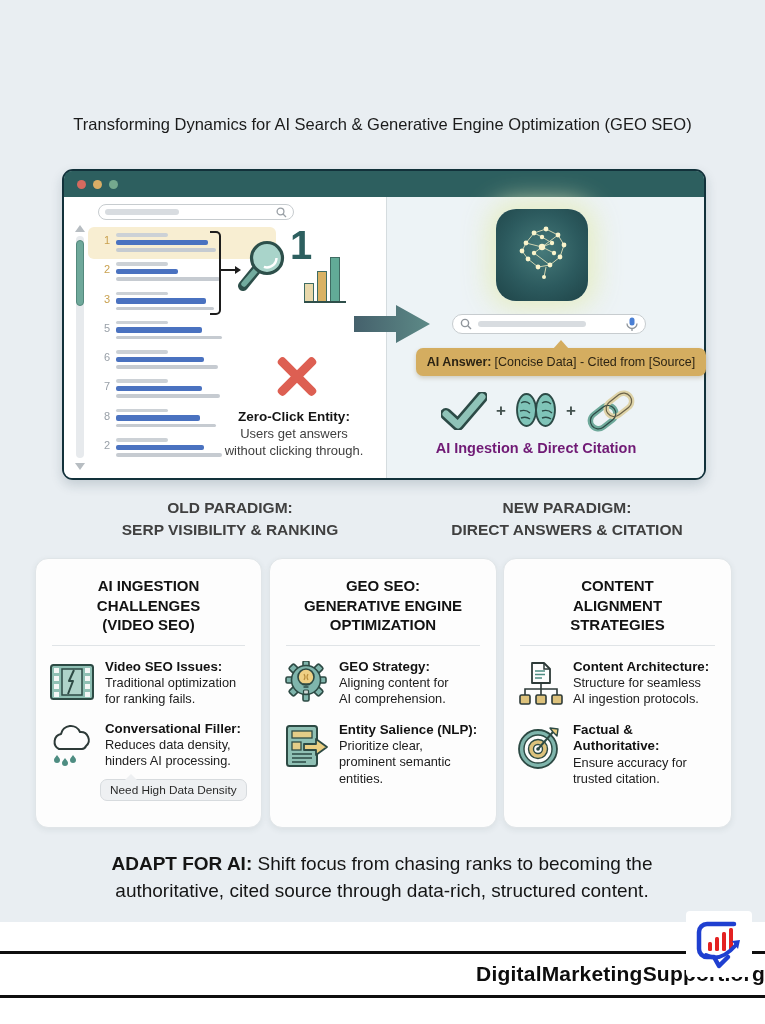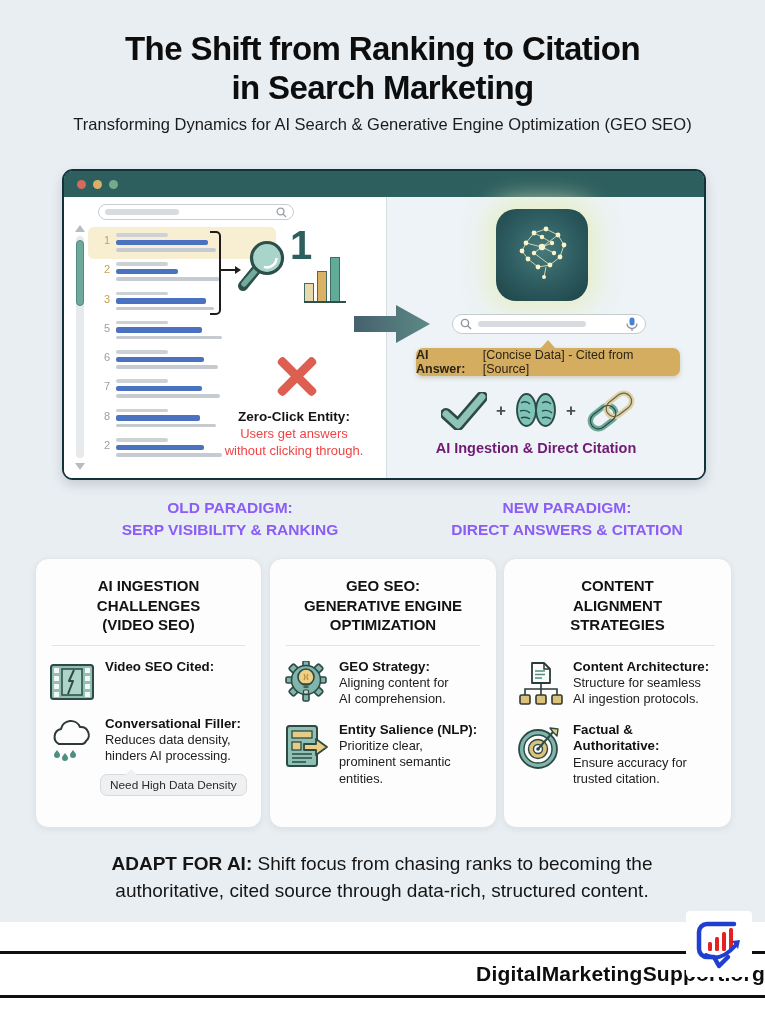--- a/index.html
+++ b/index.html
@@ -71,45 +71,45 @@
   .cbar1{height:18px;background:#e8d8ab;} .cbar2{height:30px;background:#d9b264;} .cbar3{height:44px;background:#62ab97;}
   .serp-label{position:absolute;left:140px;top:112px;width:180px;text-align:center;
     font-size:13.5px;font-weight:bold;line-height:1.25;color:#141414;}
   .red-x{position:absolute;left:206px;top:152px;width:54px;height:54px;}
   .red-x::before,.red-x::after{content:"";position:absolute;left:2px;top:23px;width:50px;height:9px;
     background:#dd5f52;border-radius:4px;}
   .red-x::before{transform:rotate(45deg);} .red-x::after{transform:rotate(-45deg);}
   .zero-title{position:absolute;left:118px;top:212px;width:224px;text-align:center;
     font-size:13.5px;font-weight:bold;color:#141414;}
   .zero-body{position:absolute;left:118px;top:229px;width:224px;text-align:center;
-    font-size:13px;line-height:1.3;color:#ef4444;}
+    font-size:13px;line-height:1.3;color:#404040;}
   .transition-arrow{position:absolute;left:290px;top:106px;z-index:4;}
 
   
   .brain-app{position:absolute;left:432px;top:12px;width:92px;height:92px;border-radius:20px;
     background:radial-gradient(circle at 50% 45%, #467a7a 0%, #2c5a5e 55%, #1e4347 100%);
     box-shadow:0 0 26px 8px rgba(228,236,188,.85);}
   .ai-search-pill{position:absolute;left:388px;top:117px;width:194px;height:20px;background:#fff;
     border:1px solid #c7cccf;border-radius:11px;display:flex;align-items:center;padding:0 7px;box-sizing:border-box;gap:6px;}
   .ai-search-pill .ph-bar{width:108px;}
-  .callout{position:absolute;left:352px;top:151px;width:264px;height:28px;background:#d4ad60;
+  .callout{position:absolute;left:352px;top:151px;width:290px;height:28px;background:#d4ad60;
     border-radius:7px;display:flex;align-items:center;justify-content:center;font-size:12.5px;color:#2c2414;
     box-shadow:0 2px 4px rgba(120,90,30,.25);}
   .callout::before{content:"";position:absolute;top:-8px;left:50%;margin-left:-8px;
     border-left:8px solid transparent;border-right:8px solid transparent;border-bottom:9px solid #d4ad60;}
   .callout b{font-weight:bold;margin-right:3px;}
   .icons-row{position:absolute;left:330px;top:188px;width:290px;height:52px;display:flex;
     align-items:center;justify-content:center;gap:9px;}
   .plus-sign{font-size:17px;font-weight:bold;color:#44524f;}
   .ingest-label{position:absolute;left:322px;top:243px;width:300px;text-align:center;
     font-size:14.5px;font-weight:bold;color:#701a75;}
 
   
   .paradigm{position:absolute;top:497px;width:350px;text-align:center;font-size:15.5px;
-    font-weight:bold;line-height:1.42;color:#8b5cf6;}
+    font-weight:bold;line-height:1.42;color:#404040;}
   .paradigm-old{left:55px;} .paradigm-new{left:392px;}
 
   
   .card{position:absolute;top:558px;height:270px;background:#fdfdfd;border:1.5px solid #e0e5e8;
     border-radius:13px;box-sizing:border-box;box-shadow:0 2px 6px rgba(40,60,70,.08);}
   .card1{left:35px;width:227px;} .card2{left:269px;width:228px;} .card3{left:503px;width:229px;}
   .card-title{margin:17px 10px 0;text-align:center;font-size:15px;font-weight:bold;line-height:1.3;color:#121212;}
   .card-divider{height:1px;background:#e0e4e7;margin:10px 16px 0;}
   .card-item{display:flex;gap:9px;margin:13px 10px 0 12px;}
   .item-icon{width:48px;flex:0 0 48px;display:flex;align-items:flex-start;justify-content:center;padding-top:2px;}
@@ -130,22 +130,20 @@
   .brand-name{position:absolute;top:962px;left:0;width:765px;text-align:right;
     font-size:21px;font-weight:bold;letter-spacing:.2px;color:#0d0d0d;}
   .brand-logo{position:absolute;left:686px;top:911px;width:66px;height:66px;background:#fff;
     z-index:6;display:flex;align-items:center;justify-content:center;border-radius:4px;}
 </style>
 </head>
 <body>
 
 <div class="canvas">
 
-  <div class="page-title preline">The Shift from Ranking to Citation
-in Search Marketing</div>
   <div class="page-subtitle">Transforming Dynamics for AI Search &amp; Generative Engine Optimization (GEO SEO)</div>
 
   <div class="browser-window">
     <div class="win-titlebar">
       <span class="dot dot-red"></span>
       <span class="dot dot-yellow"></span>
       <span class="dot dot-green"></span>
     </div>
     <div class="win-body">
       <div class="left-pane"></div>
@@ -371,21 +369,23 @@
             <rect x="36" y="7" width="5" height="5"></rect>
               <rect x="36" y="15" width="5" height="5"></rect>
             <rect x="36" y="23" width="5" height="5"></rect>
               <rect x="36" y="31" width="5" height="5"></rect>
           </g>
           <rect x="13" y="8" width="20" height="26" fill="#aed3c9" stroke="#2d4a44" stroke-width="1.5"></rect>
           <path d="M25 9 L20 20 L24 20 L19 33" fill="none" stroke="#2d4a44" stroke-width="2" stroke-linejoin="round"></path>
         </svg>
       </span>
       <div>
-        <div class="item-head">Video SEO Cited:</div>
+        <div class="item-head">Video SEO Issues:</div>
+        <div class="item-body preline">Traditional optimization
+for ranking fails.</div>
       </div>
     </div>
     <div class="card-item">
       <span class="item-icon">
         <svg width="46" height="44" viewBox="0 0 46 44">
           <path d="M10 26 a8 8 0 0 1 2 -15 a10 10 0 0 1 19 -2 a8 8 0 0 1 6 14 a5 5 0 0 1 -4 3 Z" fill="#fdfdfd" stroke="#2d3a38" stroke-width="2" stroke-linejoin="round"></path>
           <g fill="#4e8d82">
             <path d="M8 32 c1.5 2 3 3.5 3 5 a3 3 0 1 1 -6 0 c0 -1.5 1.5 -3 3 -5Z"></path>
             <path d="M16 35 c1.5 2 3 3.5 3 5 a3 3 0 1 1 -6 0 c0 -1.5 1.5 -3 3 -5Z"></path>
             <path d="M24 32 c1.5 2 3 3.5 3 5 a3 3 0 1 1 -6 0 c0 -1.5 1.5 -3 3 -5Z"></path>

